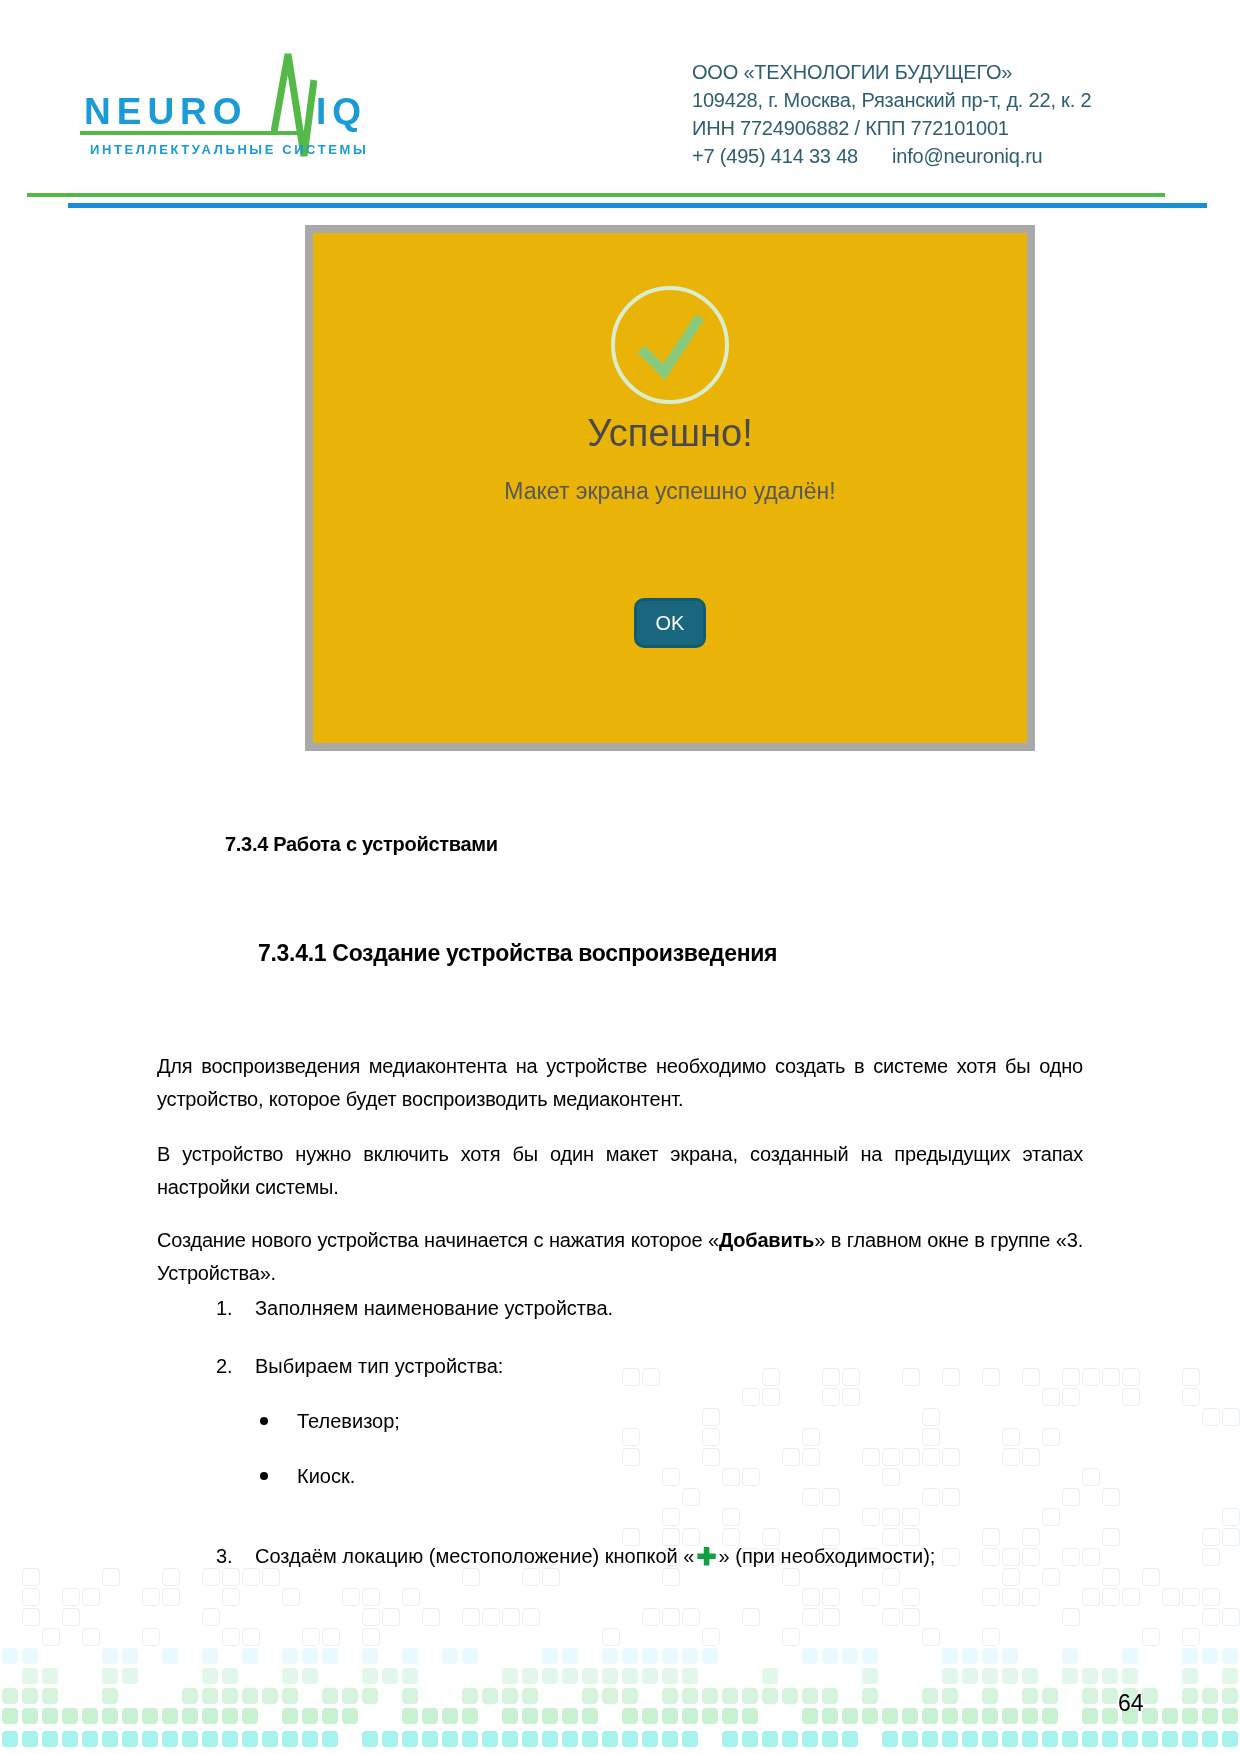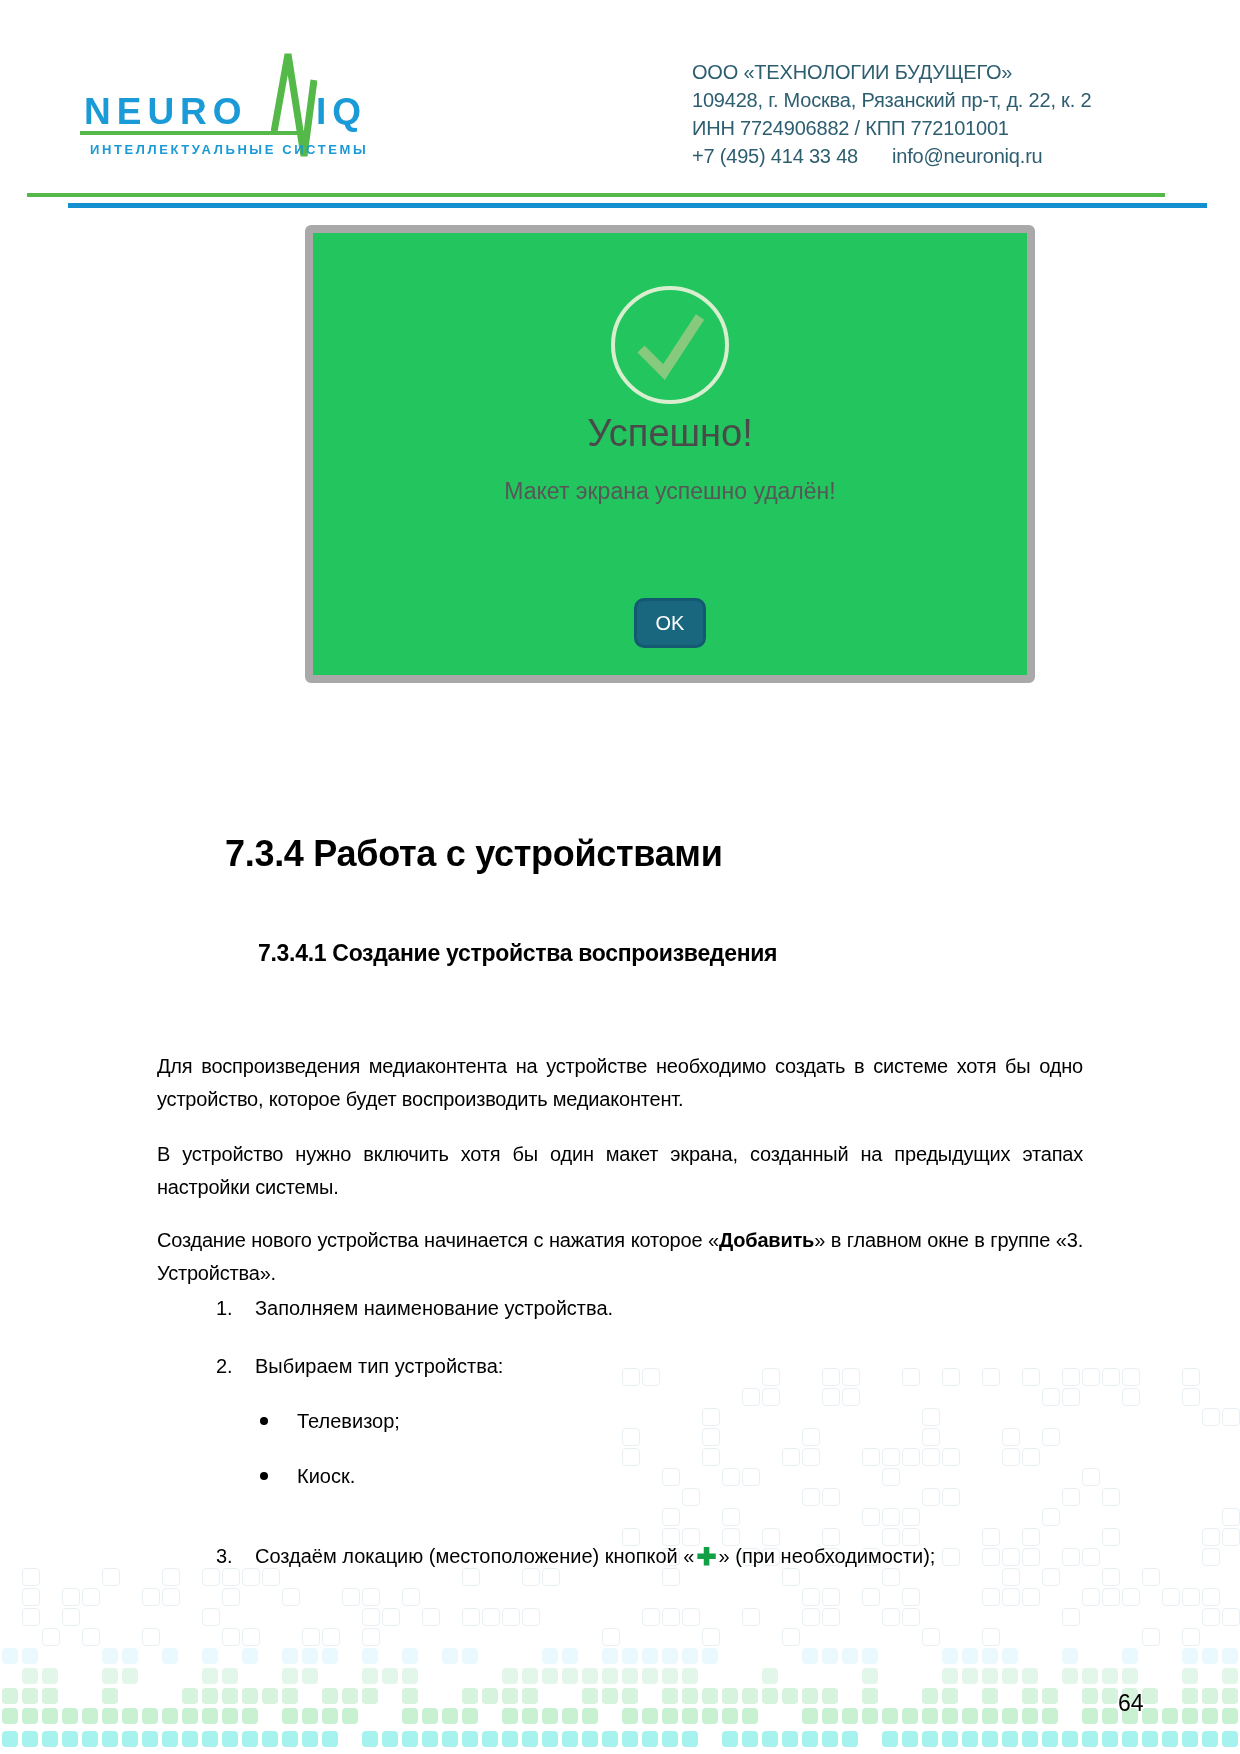--- a/index.html
+++ b/index.html
@@ -14,36 +14,36 @@
            letter-spacing:2.6px;color:#1a9ad6;}
   .company{position:absolute;left:692px;top:58px;font-size:20px;line-height:28px;
            color:#2d5e70;letter-spacing:-0.2px;}
   .company .gap{display:inline-block;width:34px;}
 
   
   .rule-green{position:absolute;left:27px;top:193px;width:1138px;height:4px;background:#54b948;}
   .rule-blue{position:absolute;left:68px;top:203px;width:1139px;height:5px;background:#148fd0;}
 
   
-  .dialog{position:absolute;left:305px;top:225px;width:730px;height:458px;background:#22c55e;
-          border:8px solid #a9a9a9;border-radius:6px;box-sizing:border-box;}
+  .dialog{position:absolute;left:305px;top:225px;width:730px;height:526px;background:#eab308;
+          border:8px solid #a9a9a9;border-radius:0;box-sizing:border-box;}
   .dlg-title{position:absolute;left:0;top:179px;width:100%;text-align:center;
              font-size:38px;color:#4a4a4a;}
   .dlg-msg{position:absolute;left:0;top:245px;width:100%;text-align:center;
            font-size:23px;color:#575757;}
   .dlg-ok{position:absolute;left:50%;top:365px;width:72px;height:50px;margin-left:-36px;
           background:#19677f;border:3px solid #135a70;border-radius:10px;box-sizing:border-box;
           color:#fff;font-size:20px;display:flex;align-items:center;justify-content:center;
           font-family:"Liberation Sans", sans-serif;cursor:pointer;}
   .check-svg{position:absolute;left:295px;top:50px;}
 
   .caption{position:absolute;left:157px;top:716px;width:926px;text-align:center;font-size:20px;}
 
   
-  .h2{position:absolute;left:225px;top:833px;font-size:36px;font-weight:bold;letter-spacing:-0.3px;}
+  .h2{position:absolute;left:225px;top:833px;font-size:20px;font-weight:bold;letter-spacing:-0.3px;}
   .h3{position:absolute;left:258px;top:940px;font-size:23px;font-weight:bold;letter-spacing:-0.3px;}
   .para{position:absolute;left:157px;width:926px;font-size:20px;line-height:33px;
         text-align:justify;letter-spacing:-0.2px;z-index:2;}
   .p1{top:1030px;} .p2{top:1118px;} .p3{top:1204px;}
 
   .li{position:absolute;left:216px;font-size:20px;z-index:2;}
   .li .num{display:inline-block;width:39px;}
   .li1{top:1297px;} .li2{top:1355px;} .li3{top:1543px;} .li4{top:1605px;}
   .bullet-li{position:absolute;left:260px;font-size:20px;z-index:2;}
   .b1{top:1410px;} .b2{top:1465px;}

